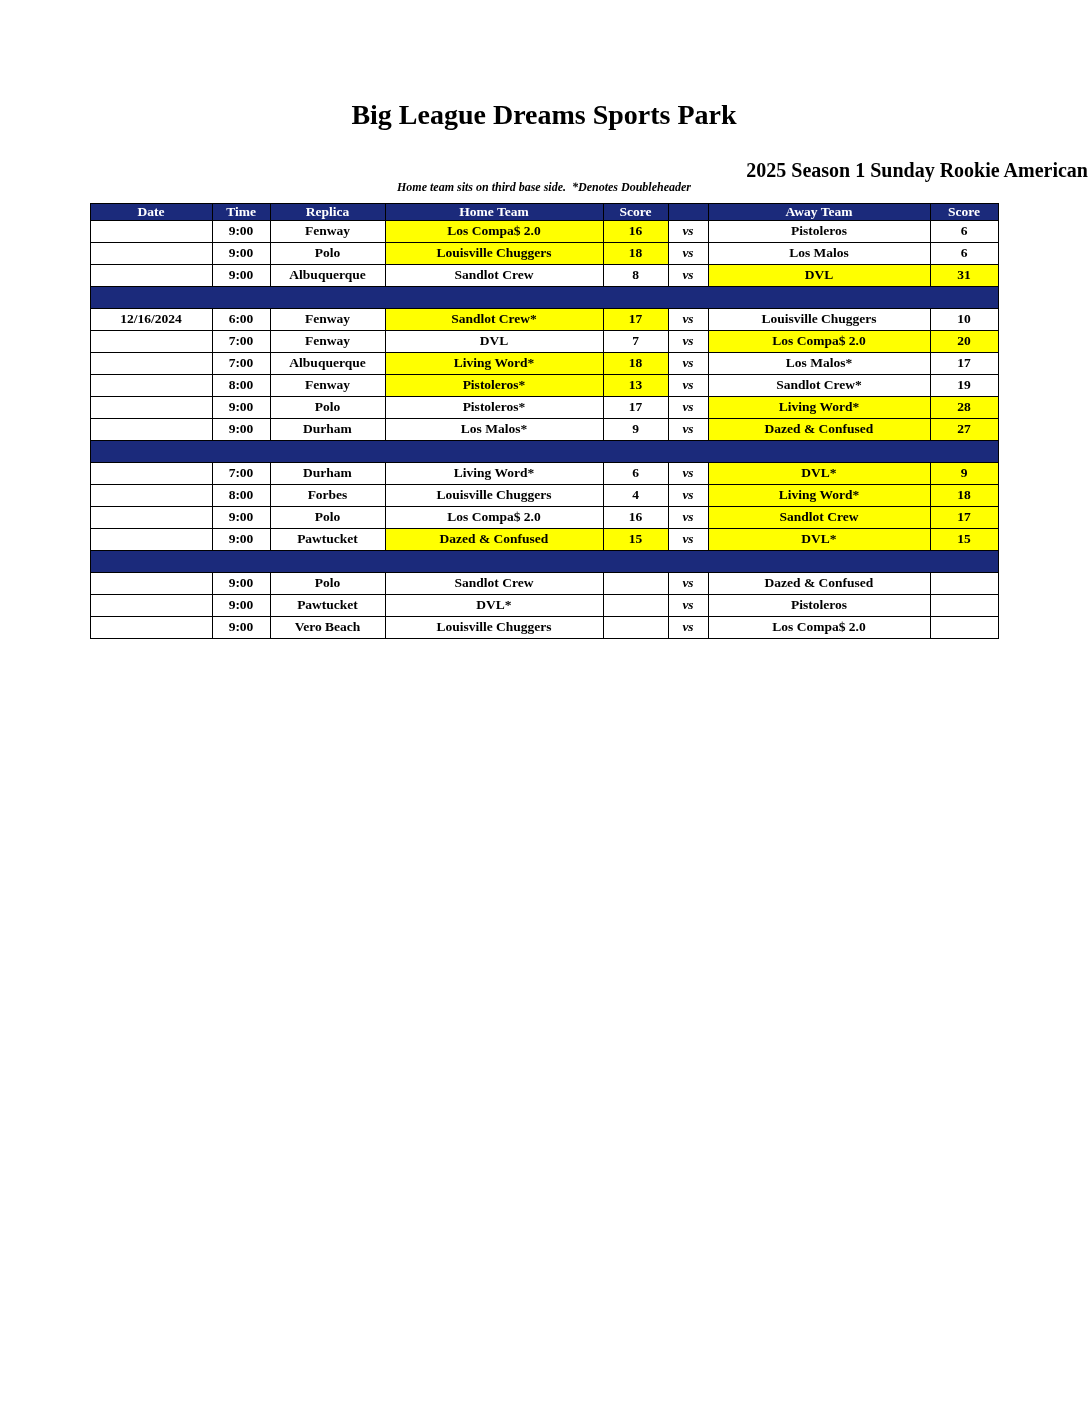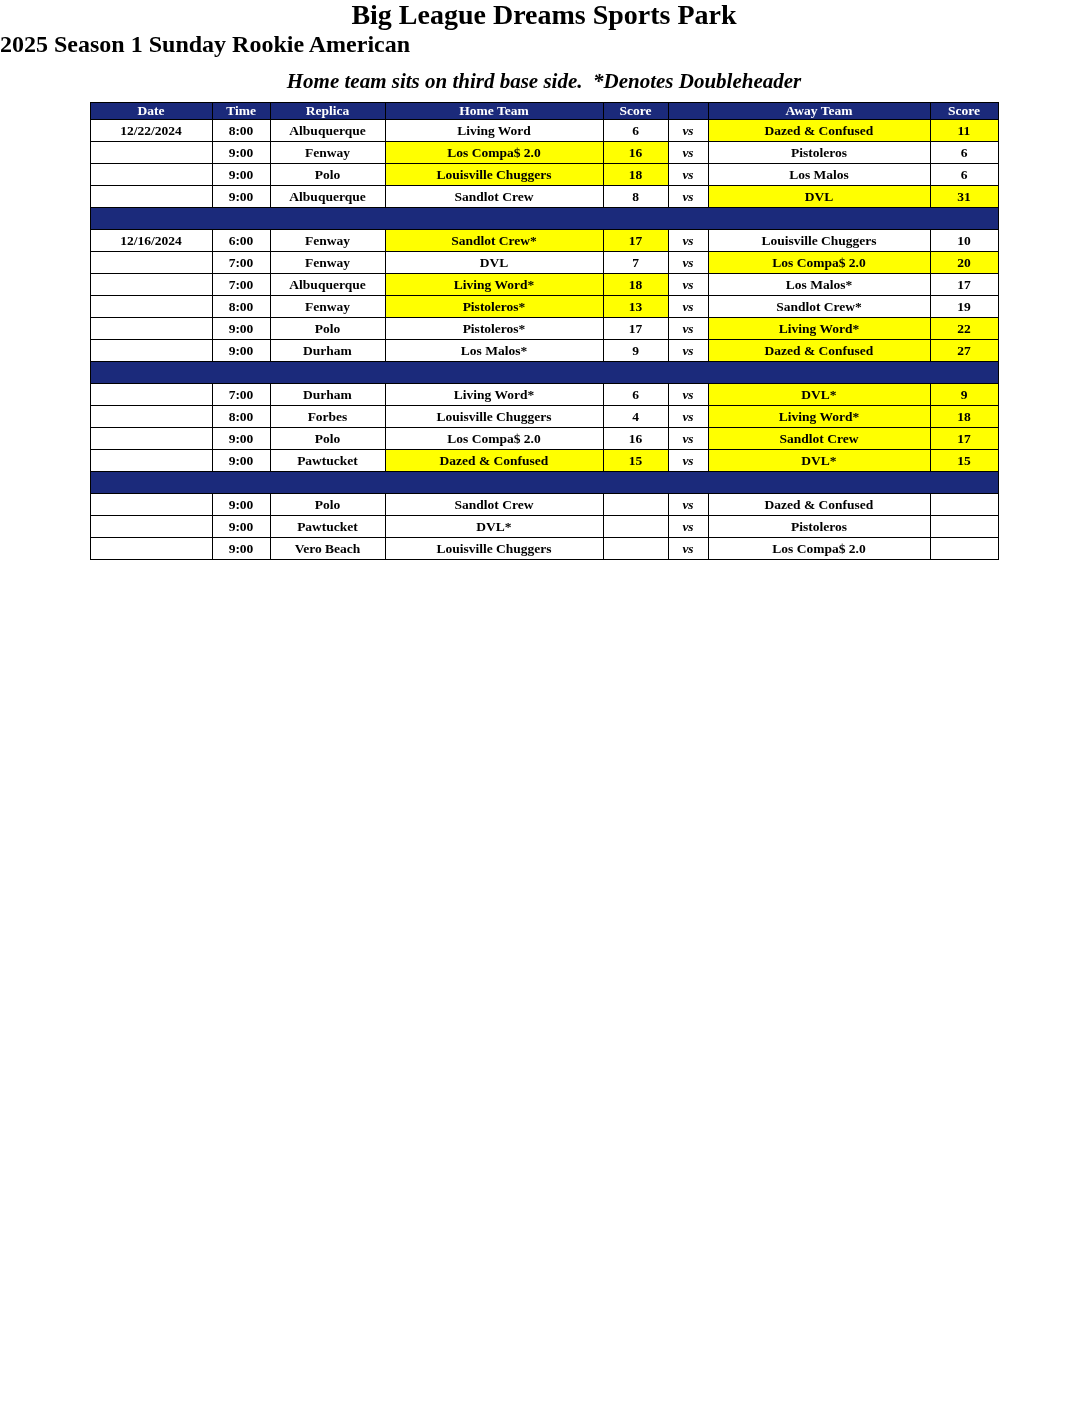--- a/index.html
+++ b/index.html
@@ -3,40 +3,39 @@
 <meta charset="utf-8">
 <style>
   * { box-sizing: border-box; margin: 0; padding: 0; }
   html, body { background: #ffffff; }
   body {
     width: 1088px;
     min-height: 1408px;
     font-family: "Liberation Serif", serif;
     color: #000;
   }
-  .page { }
+  .page { padding-top: 100px; }
   .title {
     text-align: center;
     font-size: 28px;
     font-weight: bold;
     line-height: 1.1;
   }
   .subtitle {
-    text-align: left;
-    font-size: 24px;
-    font-weight: bold;
-    margin-top: 0;
+    text-align: right;
+    font-size: 20px;
+    font-weight: bold;
+    margin-top: 28px;
     line-height: 1.1;
   }
   .note {
     text-align: center;
-    font-size: 21px;
+    font-size: 12px;
     font-weight: bold;
     font-style: italic;
-    margin-top: 13px;
     white-space: pre-wrap;
     line-height: 1.1;
   }
   table.schedule {
     border-collapse: collapse;
     table-layout: fixed;
     margin: 9px auto 0 auto;
     width: 908px;
   }
   table.schedule th, table.schedule td {
@@ -89,30 +88,20 @@
           <th>Replica</th>
           <th>Home Team</th>
           <th>Score</th>
           <th></th>
           <th>Away Team</th>
           <th>Score</th>
         </tr>
     </thead>
     <tbody>
         <tr>
-          <td class="c-date">12/22/2024</td>
-          <td class="c-time">8:00</td>
-          <td class="c-replica">Albuquerque</td>
-          <td class="c-team">Living Word</td>
-          <td class="c-score">6</td>
-          <td class="c-vs">vs</td>
-          <td class="c-team hl">Dazed &amp; Confused</td>
-          <td class="c-score hl">11</td>
-        </tr>
-        <tr>
           <td class="c-date"></td>
           <td class="c-time">9:00</td>
           <td class="c-replica">Fenway</td>
           <td class="c-team hl">Los Compa$ 2.0</td>
           <td class="c-score hl">16</td>
           <td class="c-vs">vs</td>
           <td class="c-team">Pistoleros</td>
           <td class="c-score">6</td>
         </tr>
         <tr>
@@ -179,21 +168,21 @@
           <td class="c-score">19</td>
         </tr>
         <tr>
           <td class="c-date"></td>
           <td class="c-time">9:00</td>
           <td class="c-replica">Polo</td>
           <td class="c-team">Pistoleros*</td>
           <td class="c-score">17</td>
           <td class="c-vs">vs</td>
           <td class="c-team hl">Living Word*</td>
-          <td class="c-score hl">22</td>
+          <td class="c-score hl">28</td>
         </tr>
         <tr>
           <td class="c-date"></td>
           <td class="c-time">9:00</td>
           <td class="c-replica">Durham</td>
           <td class="c-team">Los Malos*</td>
           <td class="c-score">9</td>
           <td class="c-vs">vs</td>
           <td class="c-team hl">Dazed &amp; Confused</td>
           <td class="c-score hl">27</td>

